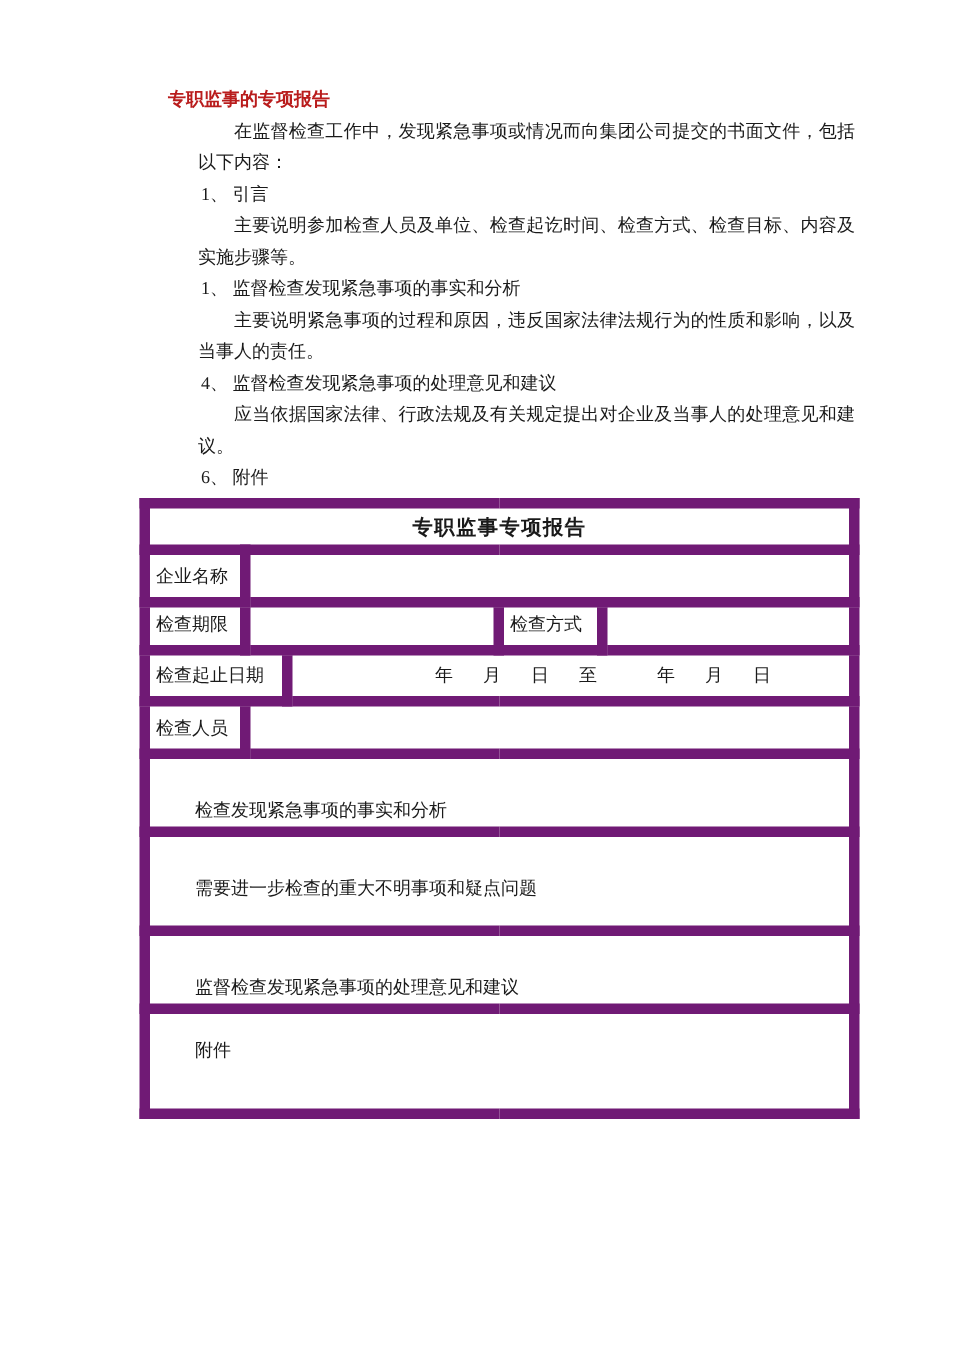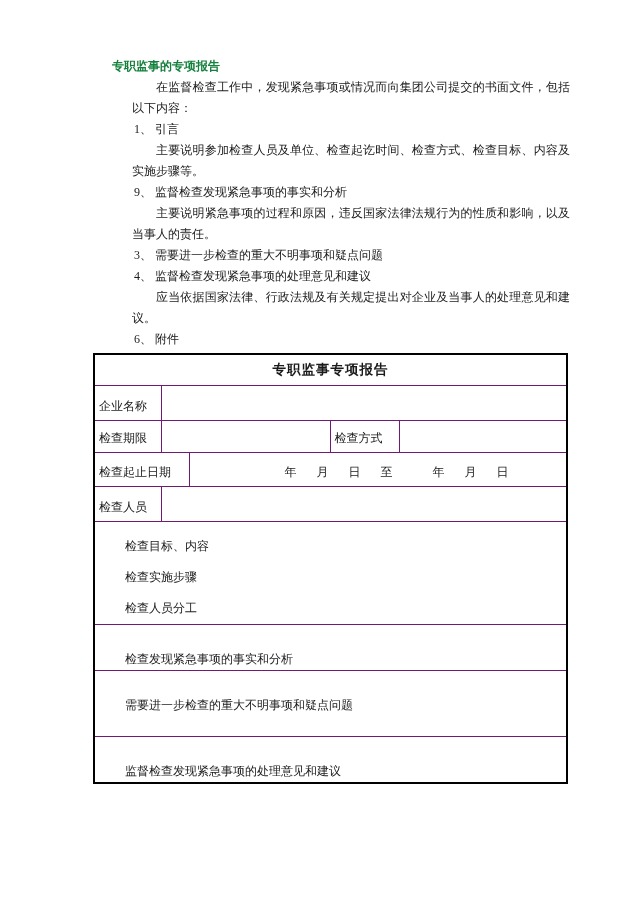--- a/index.html
+++ b/index.html
@@ -13,42 +13,42 @@
     font-family: "Liberation Serif", "DejaVu Serif", serif;
     color: #1a1a1a;
     overflow: hidden;
   }
   .doc-body {
     padding: 56px 73px 0 88px;
     font-size: 12px;
     line-height: 21px;
   }
   .doc-heading {
-    color: #15803d;
+    color: #b91c1c;
     font-weight: bold;
     text-indent: 2em;
   }
   p.para {
     text-indent: 2em;
     text-align: justify;
     margin-left: 44px;
   }
   p.item {
     padding-left: 46px;
   }
   table.report {
     margin: 3px 0 0 5px;
     width: 473px;
     border-collapse: collapse;
     table-layout: fixed;
     border: 2px solid #000000;
     font-size: 12px;
   }
   table.report td {
-    border: 1px solid #701a75;
+    border: 7px solid #701a75;
     overflow: hidden;
   }
   td.form-title {
     font-weight: bold;
     text-align: center;
     vertical-align: middle;
     font-size: 13.5px;
     letter-spacing: 1px;
   }
   td.label {
@@ -75,23 +75,22 @@
 </style>
 </head>
 <body>
 
 <div class="page">
   <div class="doc-body">
     <p class="doc-heading">专职监事的专项报告</p>
     <p class="para">在监督检查工作中，发现紧急事项或情况而向集团公司提交的书面文件，包括以下内容：</p>
     <p class="item">1、 引言</p>
     <p class="para">主要说明参加检查人员及单位、检查起讫时间、检查方式、检查目标、内容及实施步骤等。</p>
-    <p class="item">9、 监督检查发现紧急事项的事实和分析</p>
+    <p class="item">1、 监督检查发现紧急事项的事实和分析</p>
     <p class="para">主要说明紧急事项的过程和原因，违反国家法律法规行为的性质和影响，以及当事人的责任。</p>
-    <p class="item">3、 需要进一步检查的重大不明事项和疑点问题</p>
     <p class="item">4、 监督检查发现紧急事项的处理意见和建议</p>
     <p class="para">应当依据国家法律、行政法规及有关规定提出对企业及当事人的处理意见和建议。</p>
     <p class="item">6、 附件</p>
 
     <table class="report">
       <colgroup>
         <col style="width:67px">
         <col style="width:28px">
         <col style="width:141px">
         <col style="width:69px">
@@ -112,32 +111,28 @@
         <td class="blank"></td>
       </tr>
       <tr style="height:34px">
         <td class="label" colspan="2">检查起止日期</td>
         <td class="date-cell" colspan="3">年 月 日 至  年 月 日</td>
       </tr>
       <tr style="height:35px">
         <td class="label">检查人员</td>
         <td class="blank" colspan="4"></td>
       </tr>
-      <tr style="height:100px">
-        <td class="section section-multi" colspan="5">
-          <div>检查目标、内容</div>
-          <div>检查实施步骤</div>
-          <div>检查人员分工</div>
-        </td>
-      </tr>
       <tr style="height:39px">
         <td class="section pt16" colspan="5">检查发现紧急事项的事实和分析</td>
       </tr>
       <tr style="height:66px">
         <td class="section pt16" colspan="5">需要进一步检查的重大不明事项和疑点问题</td>
       </tr>
       <tr style="height:39px">
         <td class="section pt16" colspan="5">监督检查发现紧急事项的处理意见和建议</td>
       </tr>
+      <tr style="height:70px">
+        <td class="section pt14" colspan="5">附件</td>
+      </tr>
     </tbody>
       </table>
   </div>
 </div>
 
 </body></html>

